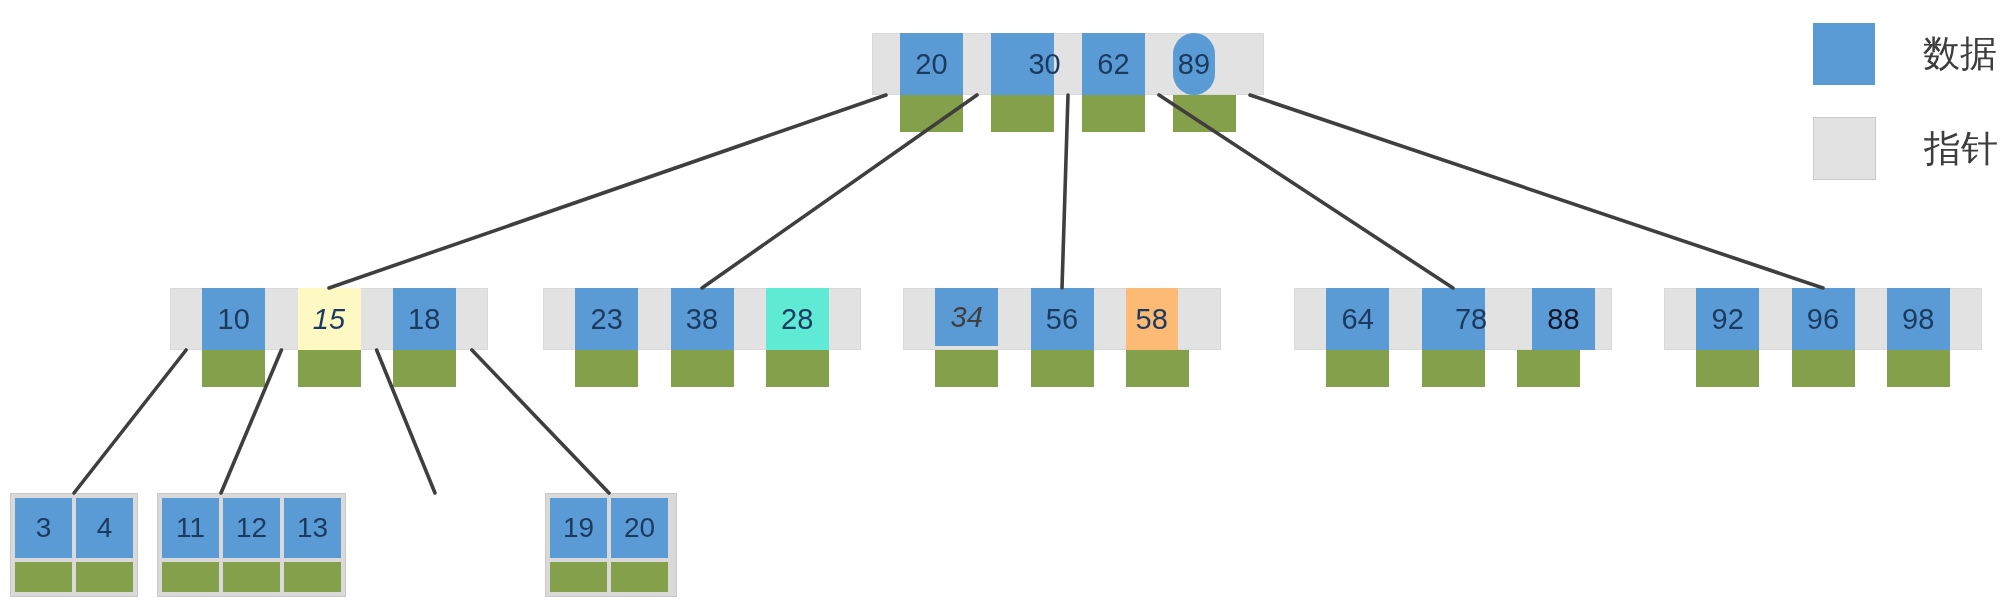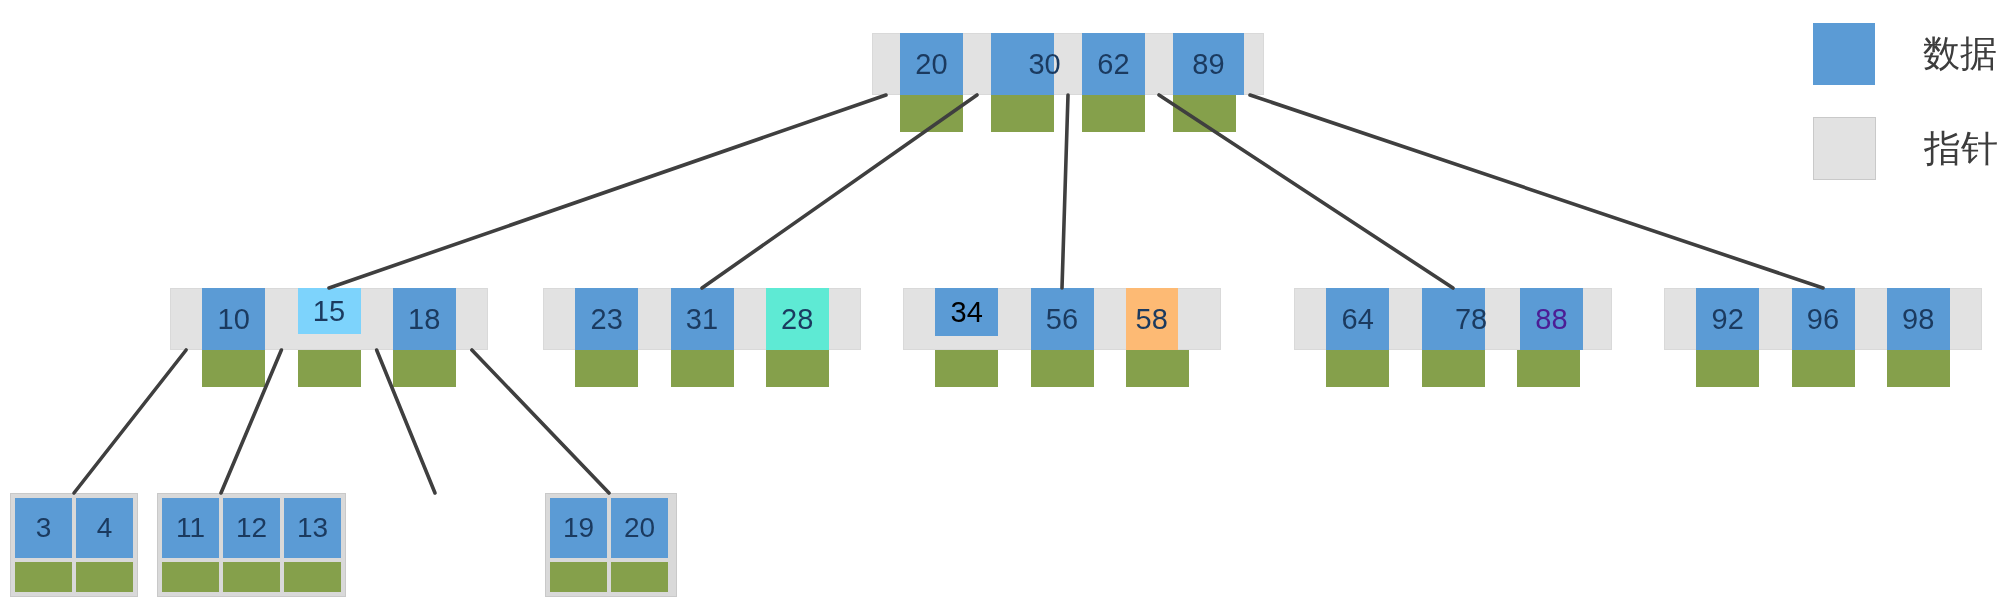--- a/index.html
+++ b/index.html
@@ -23,53 +23,53 @@
 
 <div id="stage">
   <div class="node-layer" id="nodes">
       <div class="bar" style="left: 872px; top: 33px; width: 392px; height: 62px; background: rgb(226, 226, 226);">
         <div class="key" style="left: 27px; top: -1px; width: 63px; height: 62px; background: rgb(91, 155, 213); color: rgb(27, 58, 95);">20</div>
         <div class="cell" style="left: 27px; top: 61px; width: 63px; height: 37px; background: rgb(133, 160, 75);"></div>
         <div class="key" style="left: 118px; top: -1px; width: 63px; height: 62px; background: rgb(91, 155, 213); color: rgb(27, 58, 95); padding-left: 44px;">30</div>
         <div class="cell" style="left: 118px; top: 61px; width: 63px; height: 37px; background: rgb(133, 160, 75);"></div>
         <div class="key" style="left: 209px; top: -1px; width: 63px; height: 62px; background: rgb(91, 155, 213); color: rgb(27, 58, 95);">62</div>
         <div class="cell" style="left: 209px; top: 61px; width: 63px; height: 37px; background: rgb(133, 160, 75);"></div>
-        <div class="key" style="left: 300px; top: -1px; width: 71px; height: 62px; background: rgb(91, 155, 213); color: rgb(27, 58, 95);">89</div>
+        <div class="key" style="left: 300px; top: -1px; width: 42px; height: 62px; background: rgb(91, 155, 213); color: rgb(27, 58, 95); border-radius: 28px;">89</div>
         <div class="cell" style="left: 300px; top: 61px; width: 63px; height: 37px; background: rgb(133, 160, 75);"></div>
       </div>
       <div class="bar" style="left: 170px; top: 288px; width: 318px; height: 62px; background: rgb(226, 226, 226);">
         <div class="key" style="left: 31.25px; top: -1px; width: 63px; height: 62px; background: rgb(91, 155, 213); color: rgb(27, 58, 95);">10</div>
         <div class="cell" style="left: 31.25px; top: 61px; width: 63px; height: 37px; background: rgb(133, 160, 75);"></div>
-        <div class="key" style="left: 126.5px; top: -1px; width: 63px; height: 46px; background: #7dd3fc; color: rgb(27, 58, 95);">15</div>
+        <div class="key" style="left: 126.5px; top: -1px; width: 63px; height: 62px; background: #fef9c3; color: rgb(27, 58, 95); font-style: italic;">15</div>
         <div class="cell" style="left: 126.5px; top: 61px; width: 63px; height: 37px; background: rgb(133, 160, 75);"></div>
         <div class="key" style="left: 221.75px; top: -1px; width: 63px; height: 62px; background: rgb(91, 155, 213); color: rgb(27, 58, 95);">18</div>
         <div class="cell" style="left: 221.75px; top: 61px; width: 63px; height: 37px; background: rgb(133, 160, 75);"></div>
       </div>
       <div class="bar" style="left: 543px; top: 288px; width: 318px; height: 62px; background: rgb(226, 226, 226);">
         <div class="key" style="left: 31.25px; top: -1px; width: 63px; height: 62px; background: rgb(91, 155, 213); color: rgb(27, 58, 95);">23</div>
         <div class="cell" style="left: 31.25px; top: 61px; width: 63px; height: 37px; background: rgb(133, 160, 75);"></div>
-        <div class="key" style="left: 126.5px; top: -1px; width: 63px; height: 62px; background: rgb(91, 155, 213); color: rgb(27, 58, 95);">31</div>
+        <div class="key" style="left: 126.5px; top: -1px; width: 63px; height: 62px; background: rgb(91, 155, 213); color: rgb(27, 58, 95);">38</div>
         <div class="cell" style="left: 126.5px; top: 61px; width: 63px; height: 37px; background: rgb(133, 160, 75);"></div>
         <div class="key" style="left: 221.75px; top: -1px; width: 63px; height: 62px; background: #5eead4; color: rgb(27, 58, 95);">28</div>
         <div class="cell" style="left: 221.75px; top: 61px; width: 63px; height: 37px; background: rgb(133, 160, 75);"></div>
       </div>
       <div class="bar" style="left: 903px; top: 288px; width: 318px; height: 62px; background: rgb(226, 226, 226);">
-        <div class="key" style="left: 31.25px; top: -1px; width: 63px; height: 48px; background: rgb(91, 155, 213); color: #000000;">34</div>
+        <div class="key" style="left: 31.25px; top: -1px; width: 63px; height: 58px; background: rgb(91, 155, 213); color: #404040; font-style: italic;">34</div>
         <div class="cell" style="left: 31.25px; top: 61px; width: 63px; height: 37px; background: rgb(133, 160, 75);"></div>
         <div class="key" style="left: 126.5px; top: -1px; width: 63px; height: 62px; background: rgb(91, 155, 213); color: rgb(27, 58, 95);">56</div>
         <div class="cell" style="left: 126.5px; top: 61px; width: 63px; height: 37px; background: rgb(133, 160, 75);"></div>
         <div class="key" style="left: 221.75px; top: -1px; width: 52px; height: 62px; background: #fdba74; color: rgb(27, 58, 95);">58</div>
         <div class="cell" style="left: 221.75px; top: 61px; width: 63px; height: 37px; background: rgb(133, 160, 75);"></div>
       </div>
       <div class="bar" style="left: 1294px; top: 288px; width: 318px; height: 62px; background: rgb(226, 226, 226);">
         <div class="key" style="left: 31.25px; top: -1px; width: 63px; height: 62px; background: rgb(91, 155, 213); color: rgb(27, 58, 95);">64</div>
         <div class="cell" style="left: 31.25px; top: 61px; width: 63px; height: 37px; background: rgb(133, 160, 75);"></div>
         <div class="key" style="left: 126.5px; top: -1px; width: 63px; height: 62px; background: rgb(91, 155, 213); color: rgb(27, 58, 95); padding-left: 36px;">78</div>
         <div class="cell" style="left: 126.5px; top: 61px; width: 63px; height: 37px; background: rgb(133, 160, 75);"></div>
-        <div class="key" style="left: 225px; top: -1px; width: 63px; height: 62px; background: rgb(91, 155, 213); color: #4c1d95;">88</div>
+        <div class="key" style="left: 237px; top: -1px; width: 63px; height: 62px; background: rgb(91, 155, 213); color: #0f172a;">88</div>
         <div class="cell" style="left: 221.75px; top: 61px; width: 63px; height: 37px; background: rgb(133, 160, 75);"></div>
       </div>
       <div class="bar" style="left: 1664px; top: 288px; width: 318px; height: 62px; background: rgb(226, 226, 226);">
         <div class="key" style="left: 31.25px; top: -1px; width: 63px; height: 62px; background: rgb(91, 155, 213); color: rgb(27, 58, 95);">92</div>
         <div class="cell" style="left: 31.25px; top: 61px; width: 63px; height: 37px; background: rgb(133, 160, 75);"></div>
         <div class="key" style="left: 126.5px; top: -1px; width: 63px; height: 62px; background: rgb(91, 155, 213); color: rgb(27, 58, 95);">96</div>
         <div class="cell" style="left: 126.5px; top: 61px; width: 63px; height: 37px; background: rgb(133, 160, 75);"></div>
         <div class="key" style="left: 221.75px; top: -1px; width: 63px; height: 62px; background: rgb(91, 155, 213); color: rgb(27, 58, 95);">98</div>
         <div class="cell" style="left: 221.75px; top: 61px; width: 63px; height: 37px; background: rgb(133, 160, 75);"></div>
       </div>

